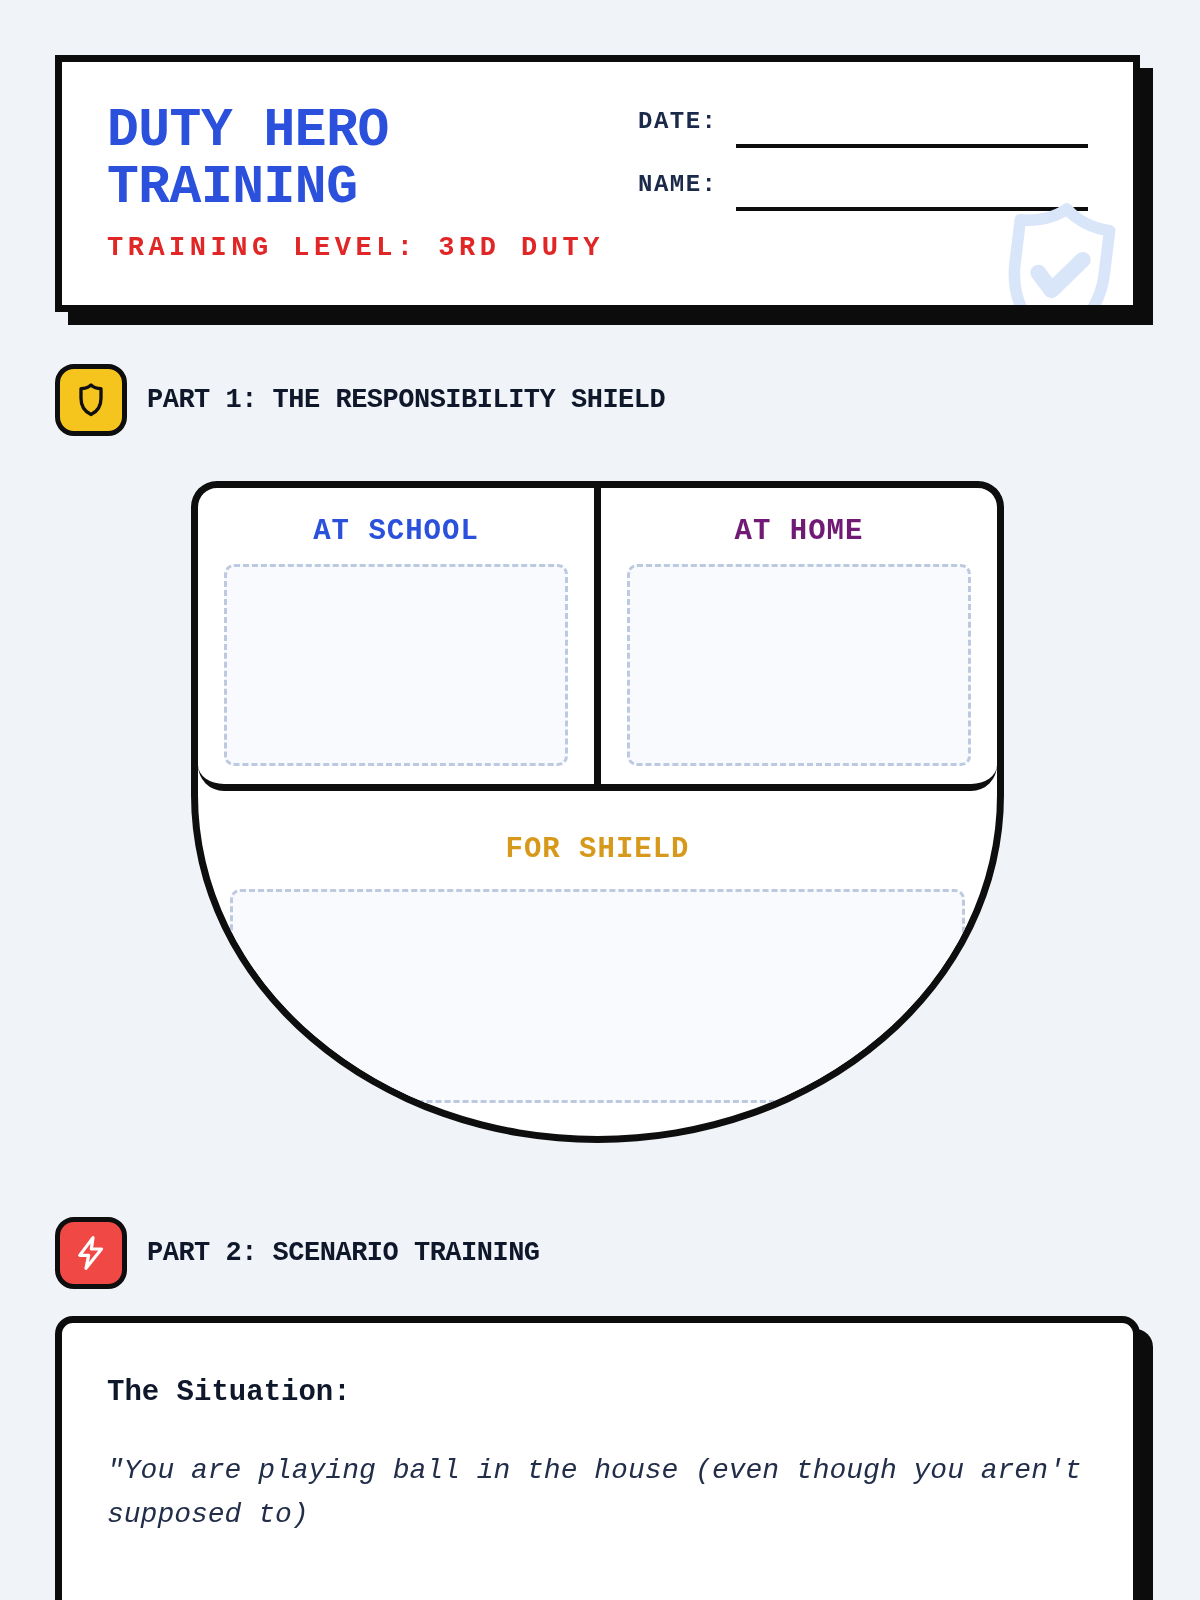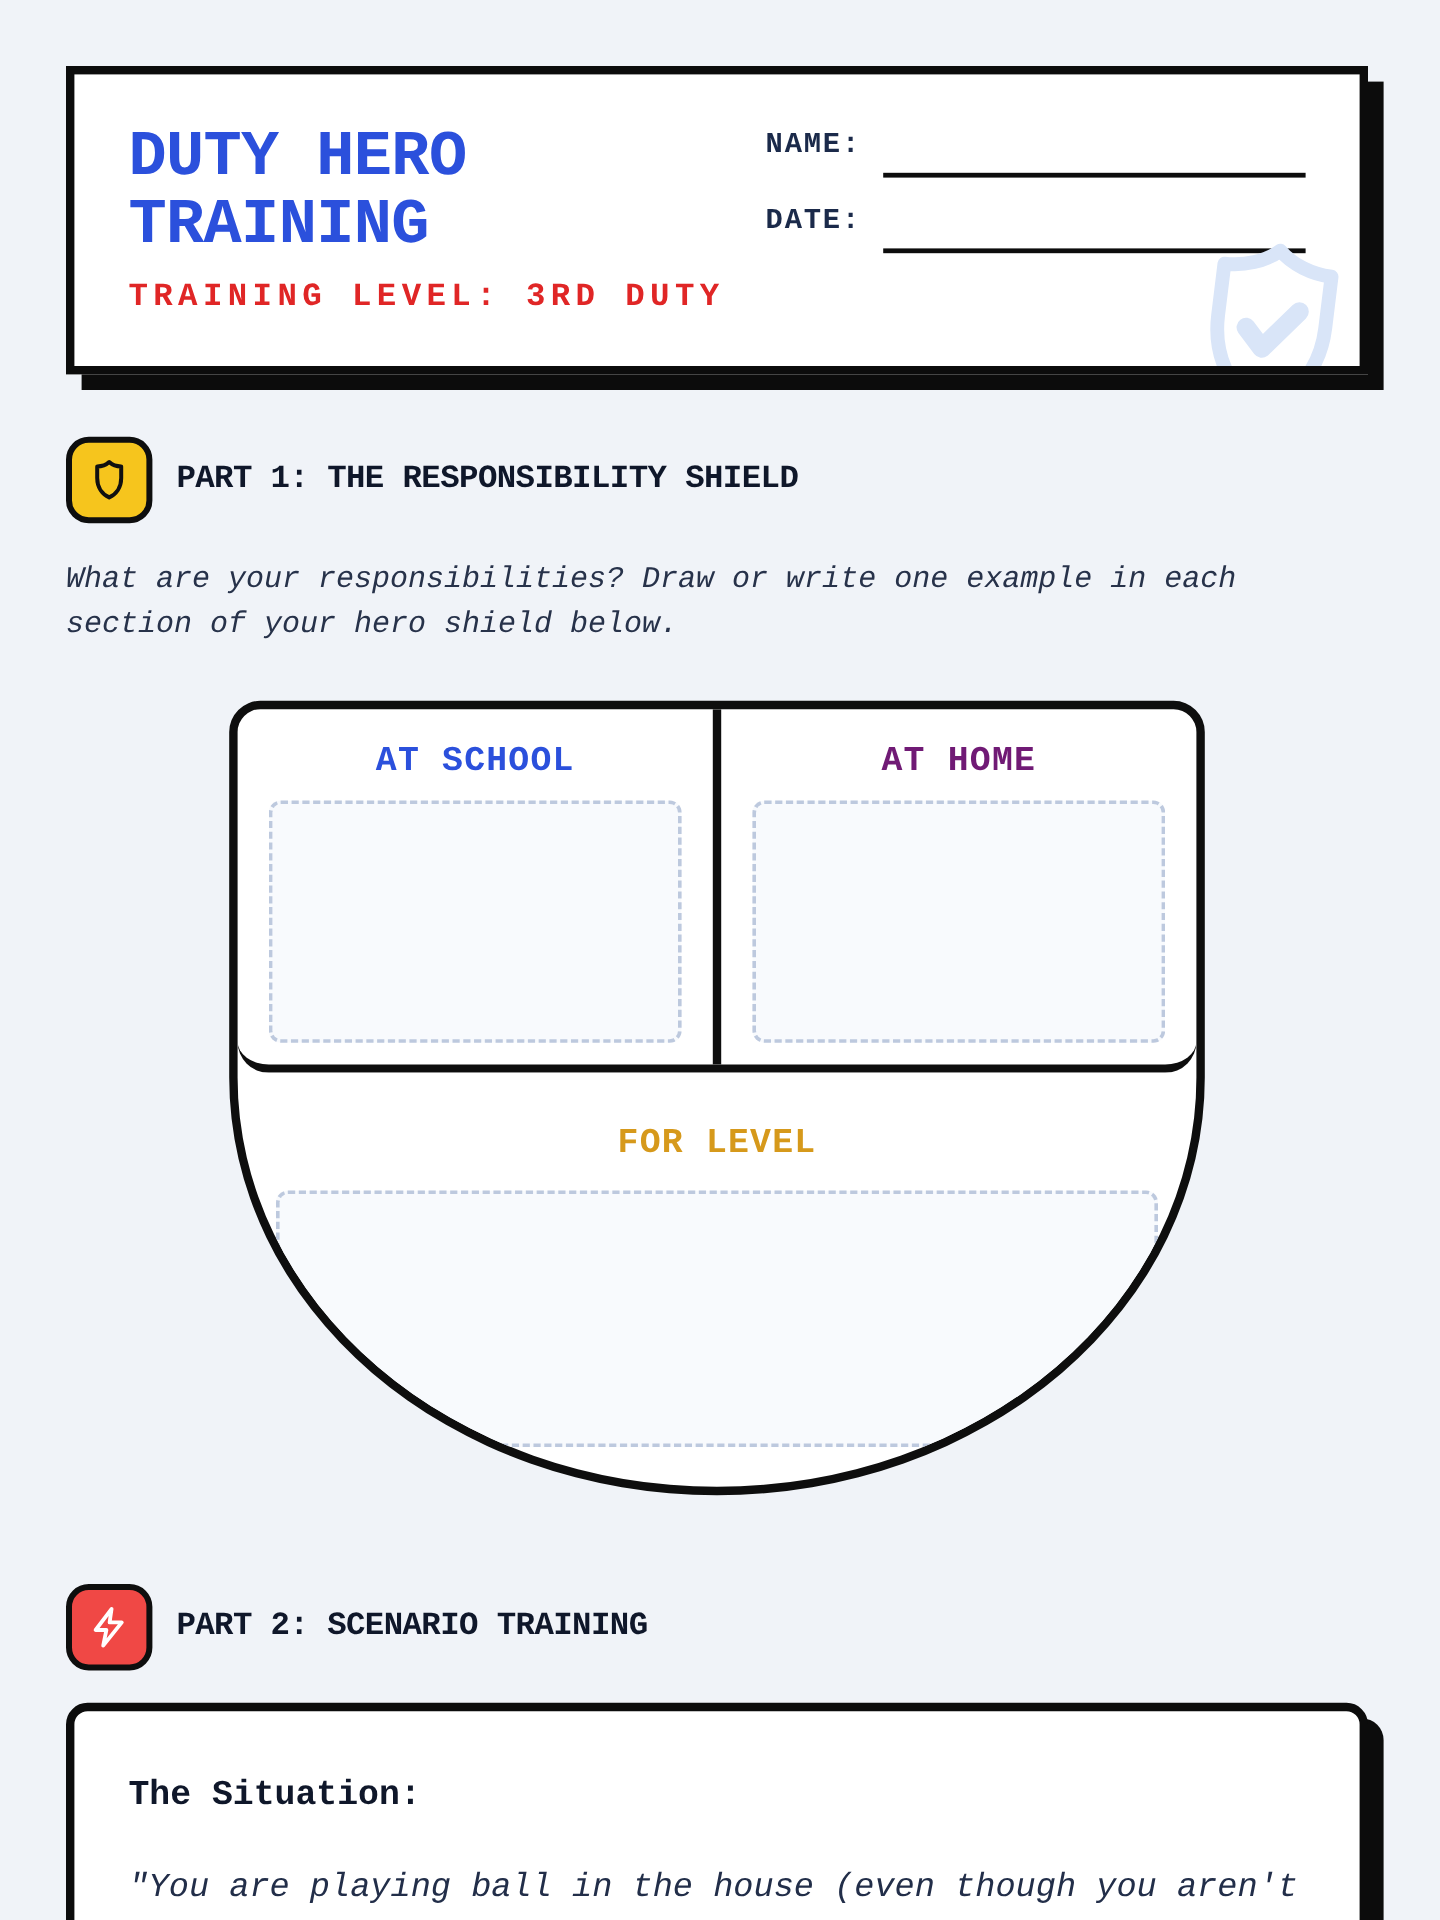--- a/index.html
+++ b/index.html
@@ -173,60 +173,59 @@
     <div class="header-inner">
       <div class="header-left">
         <div class="main-title">
           <div>DUTY HERO</div>
           <div>TRAINING</div>
         </div>
         <div class="subtitle">TRAINING LEVEL: 3RD DUTY</div>
       </div>
       <div class="header-right">
         <div class="field-row">
+          <span class="field-label">DATE:</span>
+          <span class="field-line"></span>
+        </div>
+        <div class="field-row">
           <span class="field-label">NAME:</span>
-          <span class="field-line"></span>
-        </div>
-        <div class="field-row">
-          <span class="field-label">DATE:</span>
           <span class="field-line"></span>
         </div>
       </div>
     </div>
     <svg class="watermark" viewBox="0 0 24 26" fill="none">
       <path d="M12 2.2 C10.2 3.9 7.3 4.9 4.6 4.9 L4.6 12 C4.6 18 7.8 22.2 12 24 C16.2 22.2 19.4 18 19.4 12 L19.4 4.9 C16.7 4.9 13.8 3.9 12 2.2 Z" stroke="#D9E5F8" stroke-width="1.9" stroke-linecap="round" stroke-linejoin="round"></path>
       <path d="M8.6 13.2 L11.1 15.8 L15.6 10.2" stroke="#D9E5F8" stroke-width="2.6" stroke-linecap="round" stroke-linejoin="round"></path>
     </svg>
   </div>
 
   <div class="section-head">
     <div class="section-icon icon-yellow">
       <svg width="40" height="40" viewBox="0 0 24 24" fill="none">
         <path d="M12 3 C10.5 4.4 8.2 5.2 6 5.2 L6 11 C6 15.8 8.6 19.2 12 20.7 C15.4 19.2 18 15.8 18 11 L18 5.2 C15.8 5.2 13.5 4.4 12 3 Z" stroke="#101010" stroke-width="2" stroke-linecap="round" stroke-linejoin="round"></path>
       </svg>
     </div>
     <h2 class="section-title">PART 1: THE RESPONSIBILITY SHIELD</h2>
   </div>
 
-  <p class="instructions">What are your responsibilities? Draw or write one example in each section of your hero shield below.</p>
 
   <div class="shield-wrap">
     <div class="shield">
       <div class="shield-top">
         <div class="shield-cell left">
           <div class="cell-label label-school">AT SCHOOL</div>
           <div class="draw-box"></div>
         </div>
         <div class="shield-cell">
           <div class="cell-label label-home">AT HOME</div>
           <div class="draw-box"></div>
         </div>
       </div>
       <div class="shield-bottom">
-        <div class="cell-label label-myself">FOR LEVEL</div>
+        <div class="cell-label label-myself">FOR SHIELD</div>
         <div class="draw-box"></div>
       </div>
     </div>
   </div>
 
   <div class="section-head part2-head">
     <div class="section-icon icon-red">
       <svg width="40" height="40" viewBox="0 0 24 24" fill="none">
         <path d="M13.2 2.8 L5.2 13.4 L10.6 13.4 L9 21.2 L18.3 9.6 L12.2 9.6 Z" stroke="#ffffff" stroke-width="1.9" stroke-linecap="round" stroke-linejoin="round"></path>
       </svg>

